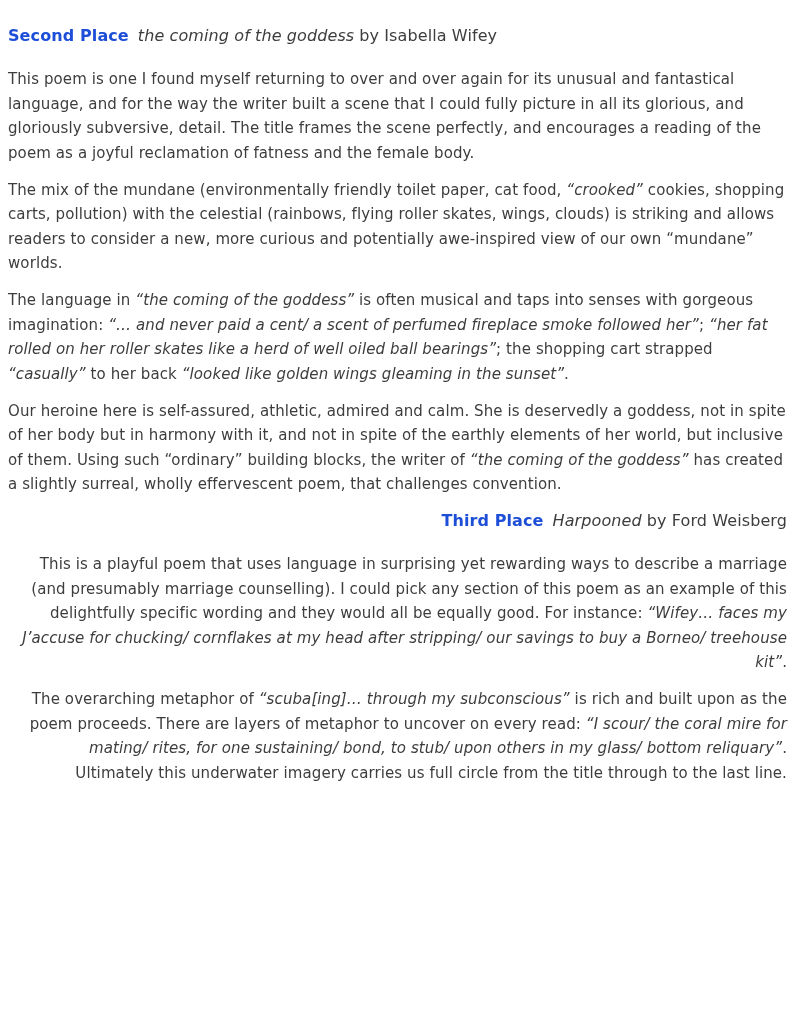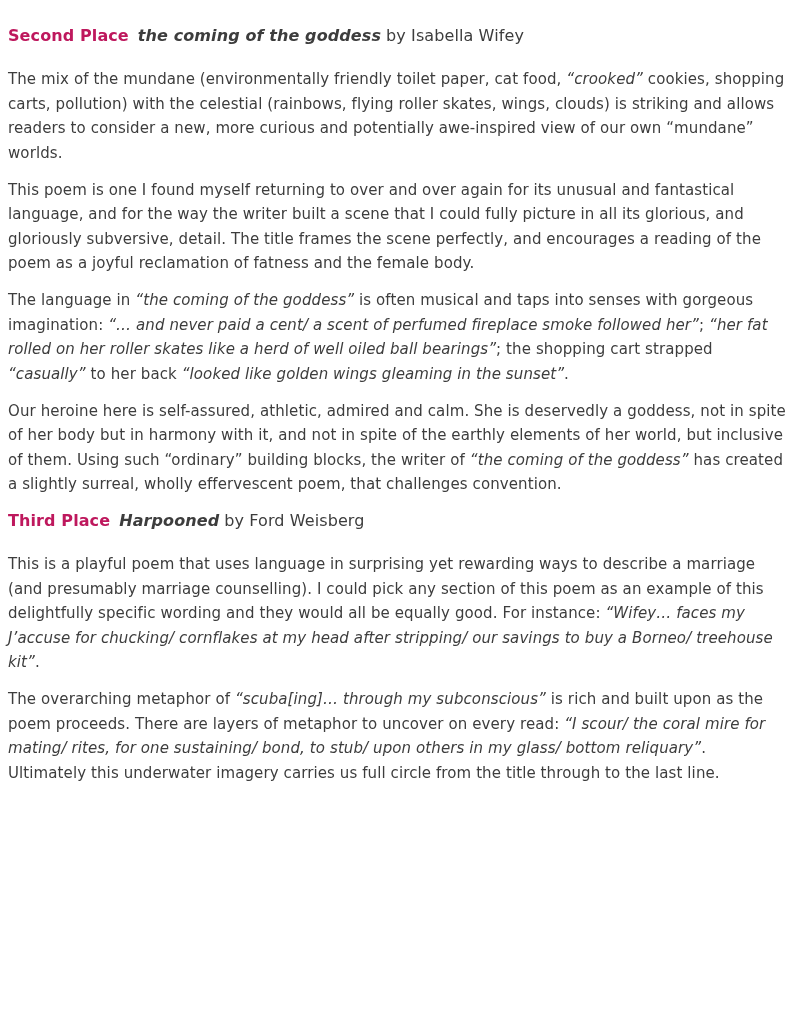--- a/index.html
+++ b/index.html
@@ -23,54 +23,55 @@
     line-height: 24.5px;
     letter-spacing: 0.1px;
   }
   .heading {
     margin: 0 0 19px 0;
     font-size: 16px;
     font-weight: normal;
     line-height: 24px;
   }
   .place {
-    color: #be185d;
+    color: #1d4ed8;
     font-weight: bold;
   }
   .title {
-    font-weight: bold;
+    font-weight: normal;
     font-style: italic;
     margin-left: 9px;
   }
   .byline {
     margin-left: 5px;
   }
   .para {
     margin: 0 0 12.5px 0;
   }
   .it {
     font-style: italic;
   }
   .award-second-section {
     margin: 0;
   }
   .award-third-section {
+    text-align: right;
   }
 </style>
 </head>
 <body>
 
 <div class="page">
 
   <section class="award-second-section">
     <h2 class="heading">
       <span class="place">Second Place</span><span class="title">the coming of the goddess</span><span class="byline">by Isabella Wifey</span>
     </h2>
+    <p class="para"><span>This poem is one I found myself returning to over and over again for its unusual and fantastical language, and for the way the writer built a scene that I could fully picture in all its glorious, and gloriously subversive, detail. The title frames the scene perfectly, and encourages a reading of the poem as a joyful reclamation of fatness and the female body.</span></p>
     <p class="para"><span>The mix of the mundane (environmentally friendly toilet paper, cat food, </span><span class="it">“crooked”</span><span> cookies, shopping carts, pollution) with the celestial (rainbows, flying roller skates, wings, clouds) is striking and allows readers to consider a new, more curious and potentially awe-inspired view of our own “mundane” worlds.</span></p>
-    <p class="para"><span>This poem is one I found myself returning to over and over again for its unusual and fantastical language, and for the way the writer built a scene that I could fully picture in all its glorious, and gloriously subversive, detail. The title frames the scene perfectly, and encourages a reading of the poem as a joyful reclamation of fatness and the female body.</span></p>
     <p class="para"><span>The language in </span><span class="it">“the coming of the goddess”</span><span> is often musical and taps into senses with gorgeous imagination: </span><span class="it">“… and never paid a cent/ a scent of perfumed fireplace smoke followed her”</span><span>; </span><span class="it">“her fat rolled on her roller skates like a herd of well oiled ball bearings”</span><span>; the shopping cart strapped </span><span class="it">“casually”</span><span> to her back </span><span class="it">“looked like golden wings gleaming in the sunset”</span><span>.</span></p>
     <p class="para"><span>Our heroine here is self-assured, athletic, admired and calm. She is deservedly a goddess, not in spite of her body but in harmony with it, and not in spite of the earthly elements of her world, but inclusive of them. Using such “ordinary” building blocks, the writer of </span><span class="it">“the coming of the goddess”</span><span> has created a slightly surreal, wholly effervescent poem, that challenges convention.</span></p>
   </section>
 
   <section class="award-third-section">
     <h2 class="heading">
       <span class="place">Third Place</span><span class="title">Harpooned</span><span class="byline">by Ford Weisberg</span>
     </h2>
     <p class="para"><span>This is a playful poem that uses language in surprising yet rewarding ways to describe a marriage (and presumably marriage counselling). I could pick any section of this poem as an example of this delightfully specific wording and they would all be equally good. For instance: </span><span class="it">“Wifey… faces my J’accuse for chucking/ cornflakes at my head after stripping/ our savings to buy a Borneo/ treehouse kit”</span><span>.</span></p>
     <p class="para"><span>The overarching metaphor of </span><span class="it">“scuba[ing]… through my subconscious”</span><span> is rich and built upon as the poem proceeds. There are layers of metaphor to uncover on every read: </span><span class="it">“I scour/ the coral mire for mating/ rites, for one sustaining/ bond, to stub/ upon others in my glass/ bottom reliquary”</span><span>. Ultimately this underwater imagery carries us full circle from the title through to the last line.</span></p>

